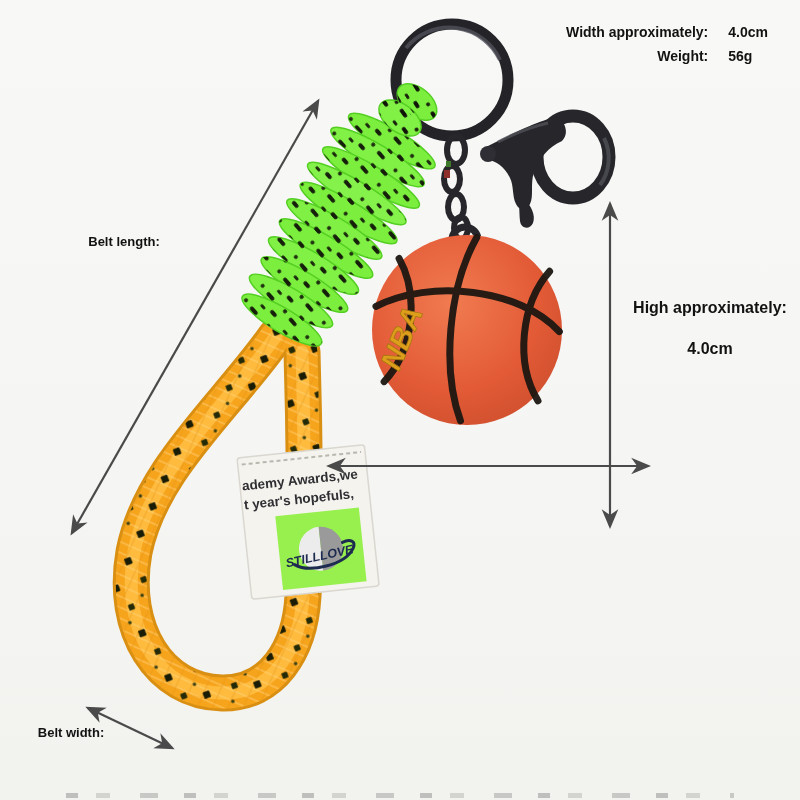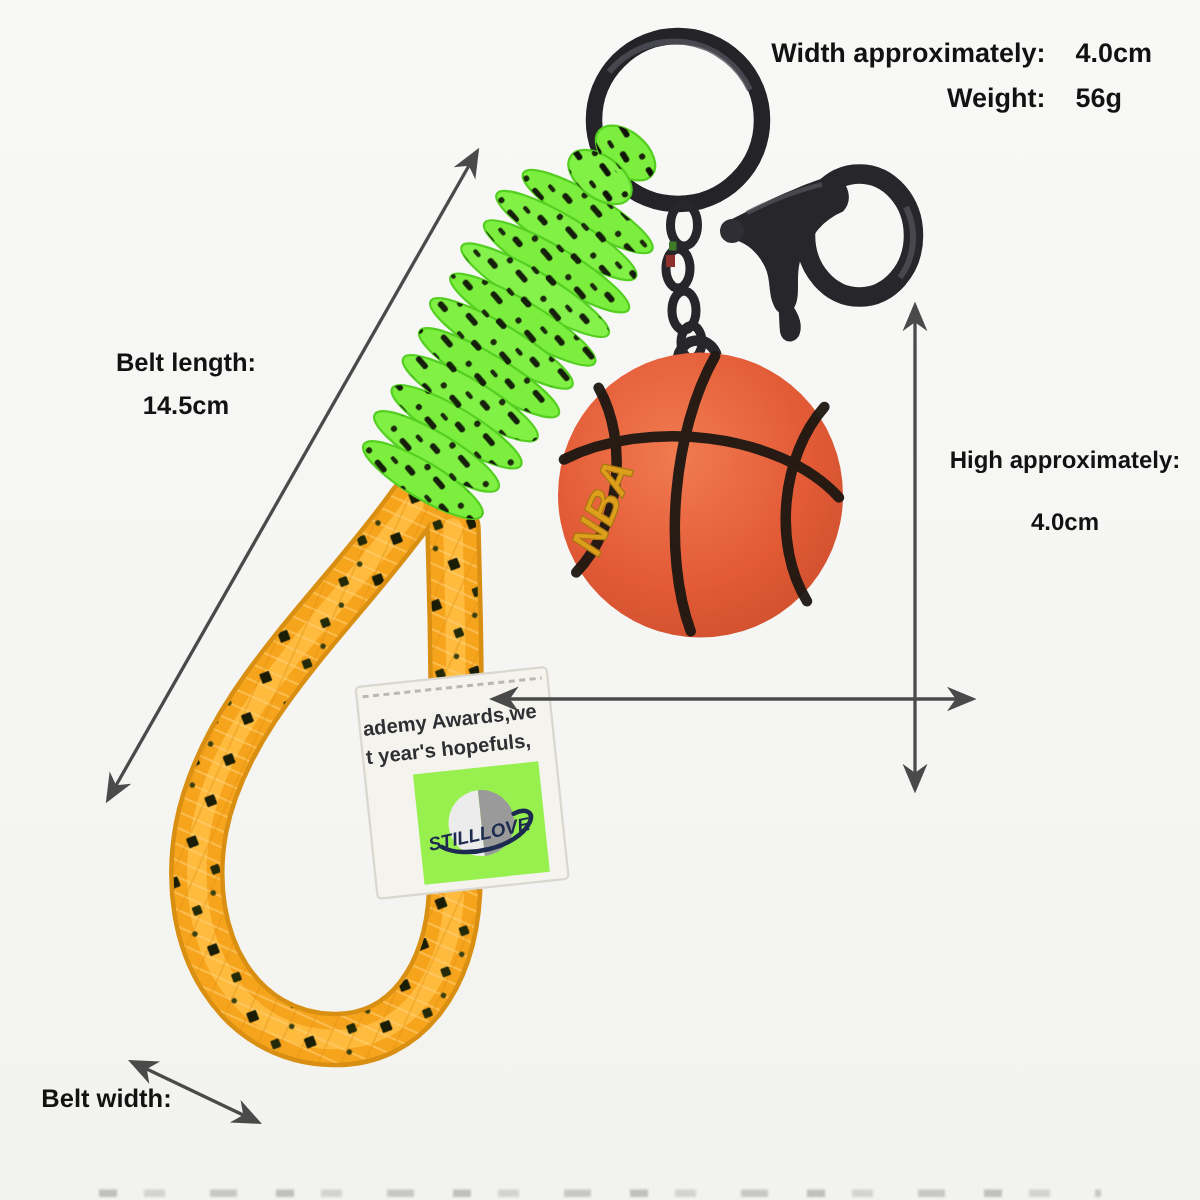--- a/index.html
+++ b/index.html
@@ -4,25 +4,25 @@
 <style>
   html,body{margin:0;padding:0;}
   .stage{
     position:relative;width:800px;height:800px;overflow:hidden;
     background:linear-gradient(180deg,#f8f8f6 0%,#f5f5f3 60%,#f2f2ef 100%);
     font-family:"Liberation Sans", sans-serif;color:#141414;
   }
   .stage svg{position:absolute;left:0;top:0;}
   .ann{position:absolute;font-weight:700;line-height:1.5;white-space:nowrap;color:#121212;}
   .ann.center{text-align:center;}
-  .tr-grid{display:grid;grid-template-columns:auto auto;column-gap:20px;row-gap:3px;font-size:18px;}
+  .tr-grid{display:grid;grid-template-columns:auto auto;column-gap:20px;row-gap:3px;font-size:14px;}
   .tr-grid .lab{text-align:right;}
   .tr-grid .val{text-align:left;}
   .fs18{font-size:16px;}
-  .fs19{font-size:17px;}
+  .fs19{font-size:13px;}
   .crop-strip{
     position:absolute;left:66px;top:793px;width:668px;height:5px;opacity:.45;
     filter:blur(.6px);
     background:repeating-linear-gradient(90deg,
       rgba(70,70,70,.65) 0 12px, transparent 12px 30px,
       rgba(70,70,70,.40) 30px 44px, transparent 44px 74px,
       rgba(70,70,70,.55) 74px 92px, transparent 92px 118px);
   }
 </style>
 </head>
@@ -164,21 +164,20 @@
     <div class="tr-grid">
       <span class="lab">Width approximately:</span>
       <span class="val">4.0cm</span>
       <span class="lab">Weight:</span>
       <span class="val">56g</span>
     </div>
   </div>
 
   <div class="ann center fs19" style="left:68px;top:227px;width:112px;line-height:29px;">
     <div>Belt length:</div>
-    <div>14.5cm</div>
   </div>
 
   <div class="ann center fs18" style="left:624px;top:296px;width:172px;">
     <div>High approximately:</div>
     <div style="margin-top:17px;">4.0cm</div>
   </div>
 
 
   <div class="ann center fs19" style="left:16px;top:718px;width:110px;line-height:30px;">
     <div>Belt width:</div>

